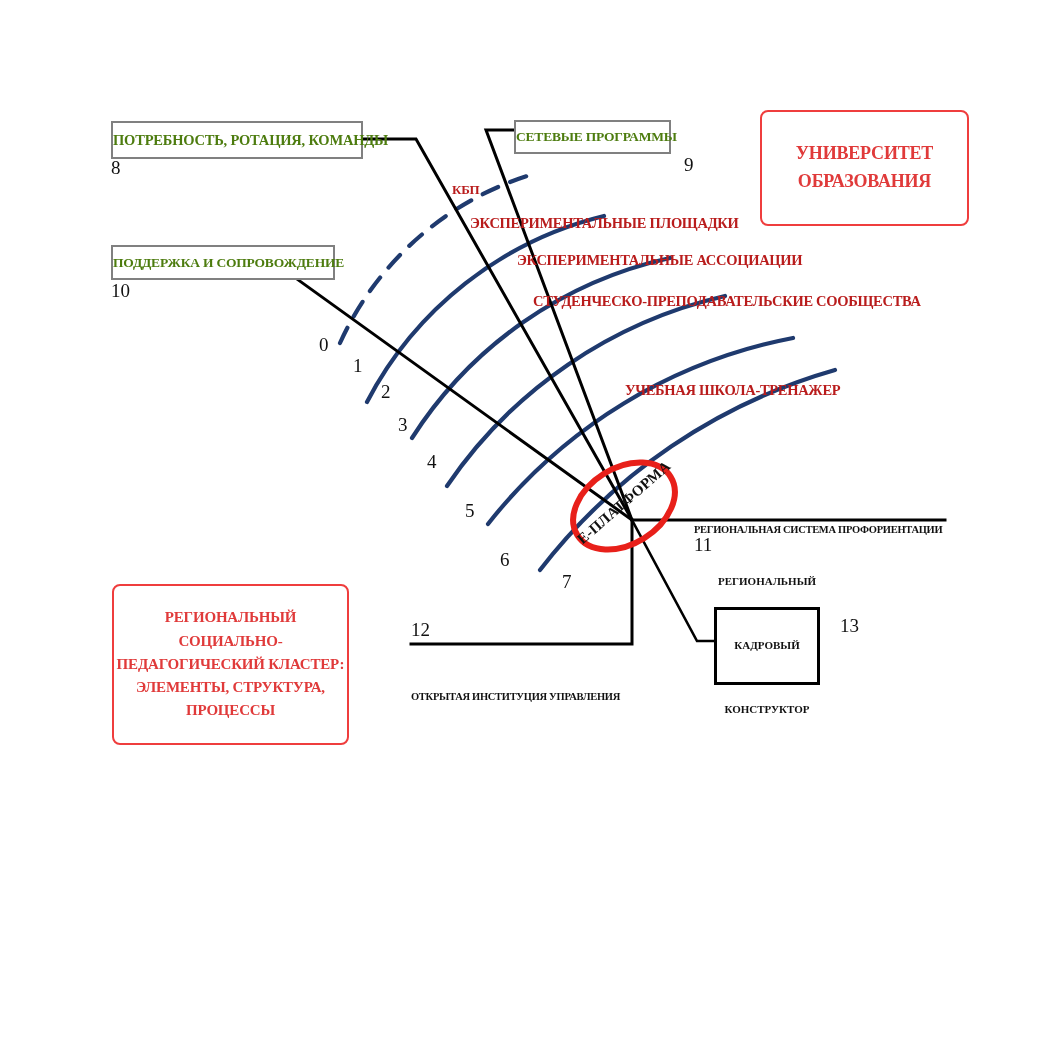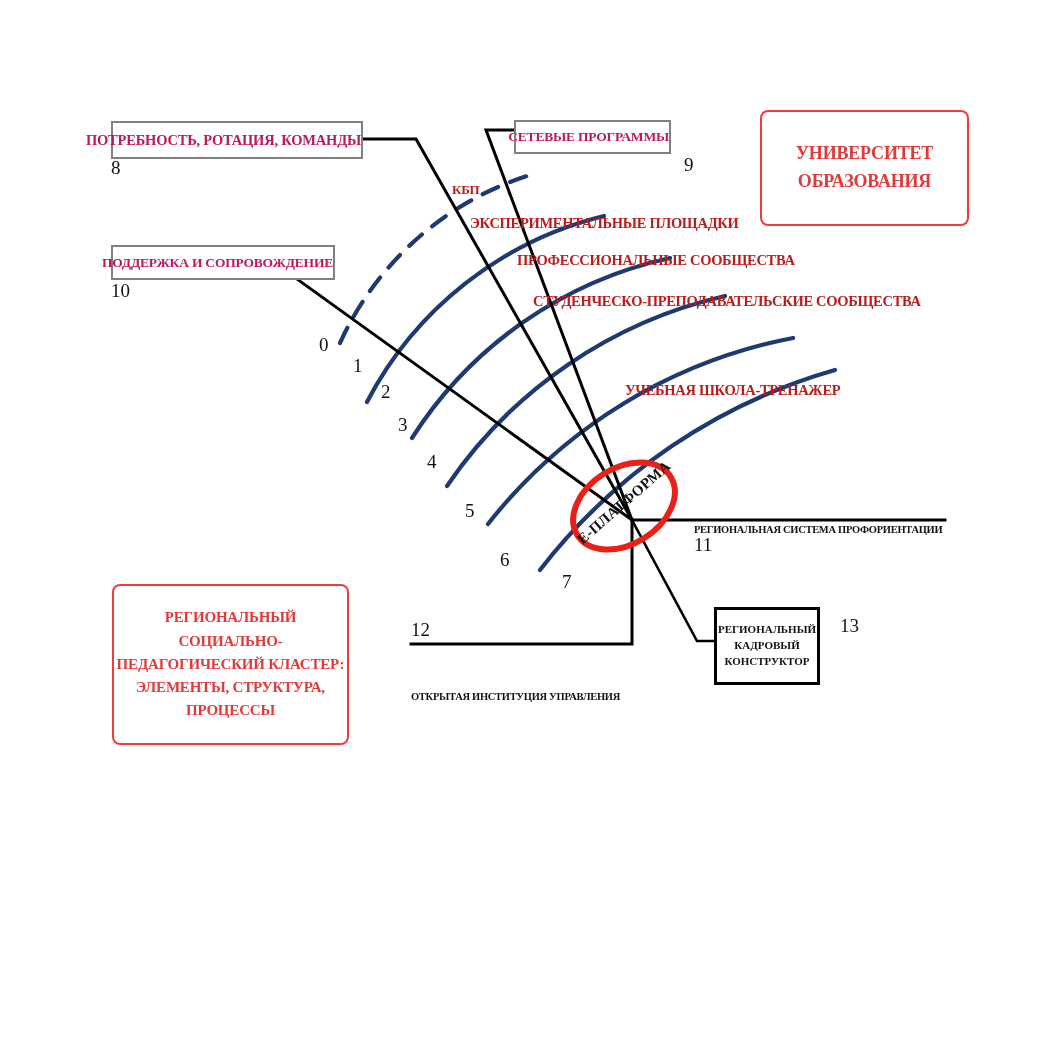--- a/index.html
+++ b/index.html
@@ -3,28 +3,28 @@
 <meta charset="utf-8">
 <style>
   html,body{margin:0;padding:0;background:#ffffff;}
   body{width:1041px;height:1041px;font-family:"Liberation Serif",serif;}
   #stage{position:relative;width:1041px;height:1041px;overflow:hidden;background:#fff;}
   svg.layer{position:absolute;left:0;top:0;width:1041px;height:1041px;}
 
   .gbox{
     position:absolute;border:2px solid #808080;background:#ffffff;
     font-family:"Liberation Serif",serif;font-weight:bold;
-    display:flex;align-items:center;justify-content:flex-end;
-    color:#be185d;letter-spacing:-0.2px;white-space:nowrap;
+    display:flex;align-items:center;justify-content:flex-start;
+    color:#4d7c0f;letter-spacing:-0.2px;white-space:nowrap;
   }
   .kbox{
     position:absolute;border:3px solid #000000;background:#ffffff;
     font-family:"Liberation Serif",serif;font-weight:bold;
     display:flex;flex-direction:column;align-items:center;justify-content:center;
-    color:#111;line-height:1.45;
+    color:#111;line-height:1.45;gap:48px;
   }
   .rbox{
     position:absolute;border:2px solid #ef3d3d;border-radius:8px;background:#ffffff;
     font-family:"Liberation Serif",serif;font-weight:bold;
     display:flex;flex-direction:column;align-items:center;justify-content:center;
     color:#e03a3a;text-align:center;line-height:1.55;letter-spacing:-0.2px;
   }
   .arclabel{
     position:absolute;font-family:"Liberation Serif",serif;font-weight:bold;
     color:#b91c1c;white-space:nowrap;letter-spacing:-0.3px;
@@ -106,21 +106,21 @@
 
   <div class="kbox" style="left:714px;top:607px;width:100px;height:72px;font-size:11px;">
     <span>РЕГИОНАЛЬНЫЙ</span>
     <span>КАДРОВЫЙ</span>
     <span>КОНСТРУКТОР</span>
   </div>
   <div class="num" style="left:840px;top:616px;">13</div>
 
   <div class="arclabel" style="left:452px;top:182px;font-size:13px;">КБП</div>
   <div class="arclabel" style="left:470px;top:215px;font-size:14.5px;">ЭКСПЕРИМЕНТАЛЬНЫЕ ПЛОЩАДКИ</div>
-  <div class="arclabel" style="left:517px;top:252px;font-size:14.5px;">ПРОФЕССИОНАЛЬНЫЕ СООБЩЕСТВА</div>
+  <div class="arclabel" style="left:517px;top:252px;font-size:14.5px;">ЭКСПЕРИМЕНТАЛЬНЫЕ АССОЦИАЦИИ</div>
   <div class="arclabel" style="left:533px;top:293px;font-size:14.5px;">СТУДЕНЧЕСКО-ПРЕПОДАВАТЕЛЬСКИЕ СООБЩЕСТВА</div>
   <div class="arclabel" style="left:625px;top:382px;font-size:14.5px;">УЧЕБНАЯ ШКОЛА-ТРЕНАЖЕР</div>
 
   <div class="num" style="left:319px;top:335px;">0</div>
   <div class="num" style="left:353px;top:356px;">1</div>
   <div class="num" style="left:381px;top:382px;">2</div>
   <div class="num" style="left:398px;top:415px;">3</div>
   <div class="num" style="left:427px;top:452px;">4</div>
   <div class="num" style="left:465px;top:501px;">5</div>
 

